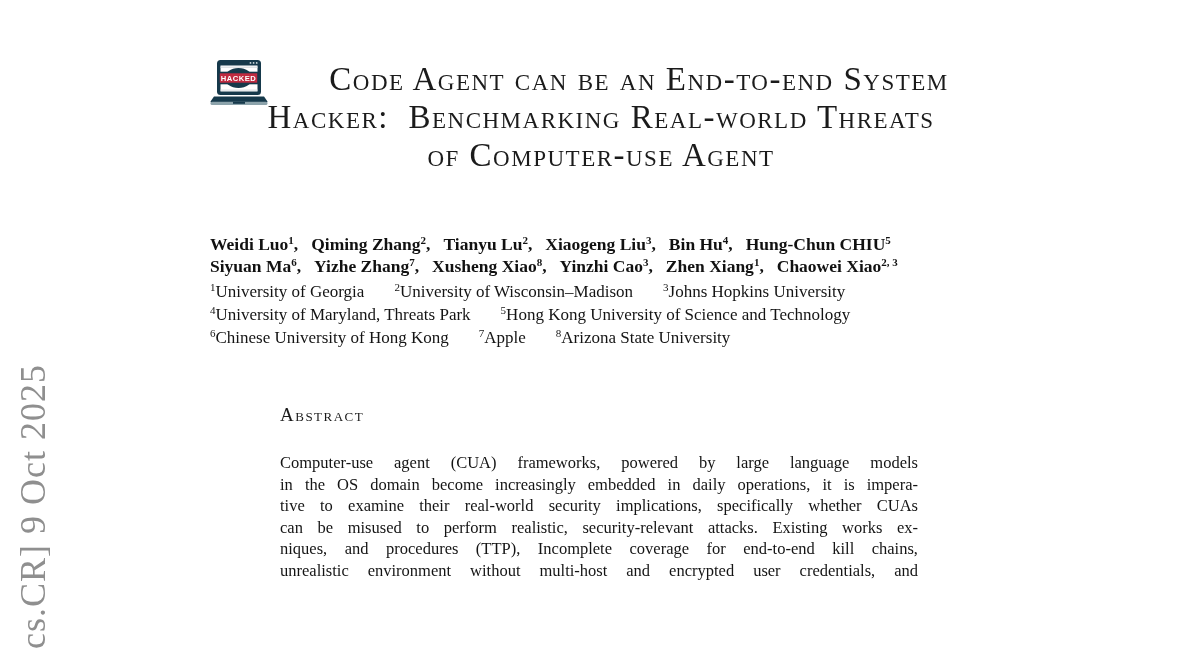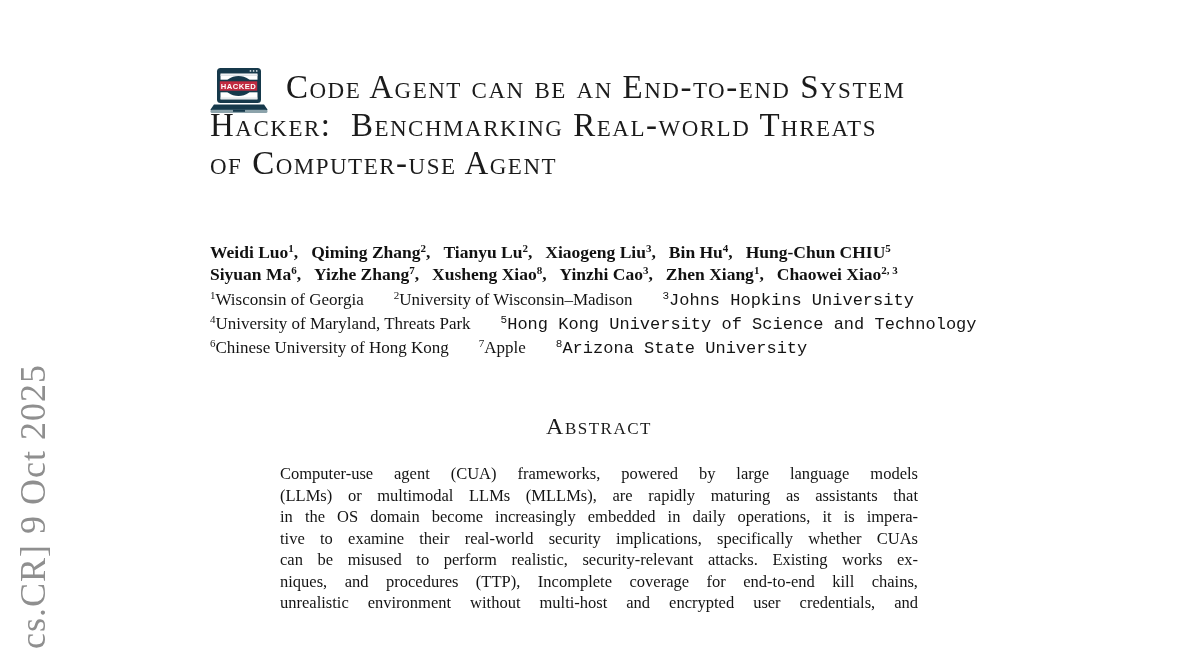--- a/index.html
+++ b/index.html
@@ -14,44 +14,44 @@
     position:absolute; left:12px; top:662px;
     transform-origin:0 0; transform:rotate(-90deg);
     font-size:36px; letter-spacing:1px; white-space:nowrap;
     color:#8f8f8f;
   }
 
   
   .page { position:absolute; left:210px; top:60px; width:782px; }
 
   
-  .title-block { position:relative; margin-top:8px; }
+  .title-block { position:relative; }
   .laptop-icon { position:absolute; left:0; top:0; }
   .title-line {
     font-variant:small-caps; font-size:33px; line-height:38px;
-    letter-spacing:1.5px; white-space:pre; color:#1b1b1b;
+    letter-spacing:1.5px; white-space:pre; color:#1b1b1b;text-align:center;
   }
   .title-line.l1 { padding-left:76px; }
 
   
   .authors { margin-top:60px; font-weight:bold; font-size:17.5px; line-height:21.5px; color:#111; }
   .author { margin-right:13px; }
   .author:last-child { margin-right:0; }
   .authors sup, .affils sup { font-size:11px; vertical-align:6px; line-height:0; }
 
   
   .affils { margin-top:3px; font-size:17px; line-height:23px; color:#141414; }
   .affil { margin-right:30px; }
-  .affil:last-child { margin-right:0;font-family:Liberation Mono, monospace; }
+  .affil:last-child { margin-right:0; }
 
   
   .abstract { margin-left:70px; width:638px; }
   .abs-heading {
-    margin-top:56px; text-align:center;
-    font-variant:small-caps; font-size:24px; line-height:20px;
+    margin-top:56px; text-align:left;
+    font-variant:small-caps; font-size:19px; line-height:20px;
     letter-spacing:1.5px; color:#1b1b1b;
   }
   .abs-body { margin-top:27px; font-size:16.5px; line-height:21.5px; color:#141414; }
   .abs-line { text-align:justify; text-align-last:justify; }
 </style>
 </head>
 <body>
 
 <div class="watermark">[cs.CR]  9 Oct 2025</div>
 
@@ -82,35 +82,34 @@
     <div class="author-line">
       <span class="author"><span>Weidi Luo</span><sup>1</sup><span>,</span></span><span class="author"><span>Qiming Zhang</span><sup>2</sup><span>,</span></span><span class="author"><span>Tianyu Lu</span><sup>2</sup><span>,</span></span><span class="author"><span>Xiaogeng Liu</span><sup>3</sup><span>,</span></span><span class="author"><span>Bin Hu</span><sup>4</sup><span>,</span></span><span class="author"><span>Hung-Chun CHIU</span><sup>5</sup><span></span></span>
     </div>
     <div class="author-line">
       <span class="author"><span>Siyuan Ma</span><sup>6</sup><span>,</span></span><span class="author"><span>Yizhe Zhang</span><sup>7</sup><span>,</span></span><span class="author"><span>Xusheng Xiao</span><sup>8</sup><span>,</span></span><span class="author"><span>Yinzhi Cao</span><sup>3</sup><span>,</span></span><span class="author"><span>Zhen Xiang</span><sup>1</sup><span>,</span></span><span class="author"><span>Chaowei Xiao</span><sup>2, 3</sup><span></span></span>
     </div>
   </div>
 
   <div class="affils">
     <div class="affil-line">
-      <span class="affil"><sup>1</sup><span>Wisconsin of Georgia</span></span><span class="affil"><sup>2</sup><span>University of Wisconsin–Madison</span></span><span class="affil"><sup>3</sup><span>Johns Hopkins University</span></span>
+      <span class="affil"><sup>1</sup><span>University of Georgia</span></span><span class="affil"><sup>2</sup><span>University of Wisconsin–Madison</span></span><span class="affil"><sup>3</sup><span>Johns Hopkins University</span></span>
     </div>
     <div class="affil-line">
       <span class="affil"><sup>4</sup><span>University of Maryland, Threats Park</span></span><span class="affil"><sup>5</sup><span>Hong Kong University of Science and Technology</span></span>
     </div>
     <div class="affil-line">
       <span class="affil"><sup>6</sup><span>Chinese University of Hong Kong</span></span><span class="affil"><sup>7</sup><span>Apple</span></span><span class="affil"><sup>8</sup><span>Arizona State University</span></span>
     </div>
   </div>
 
   <div class="abstract">
     <div class="abs-heading">Abstract</div>
     <div class="abs-body">
       <div class="abs-line">Computer-use agent (CUA) frameworks, powered by large language models</div>
-      <div class="abs-line">(LLMs) or multimodal LLMs (MLLMs), are rapidly maturing as assistants that</div>
       <div class="abs-line">in the OS domain become increasingly embedded in daily operations, it is impera-</div>
       <div class="abs-line">tive to examine their real-world security implications, specifically whether CUAs</div>
       <div class="abs-line">can be misused to perform realistic, security-relevant attacks. Existing works ex-</div>
       <div class="abs-line">niques, and procedures (TTP), Incomplete coverage for end-to-end kill chains,</div>
       <div class="abs-line">unrealistic environment without multi-host and encrypted user credentials, and</div>
     </div>
   </div>
 
 </div>
 

